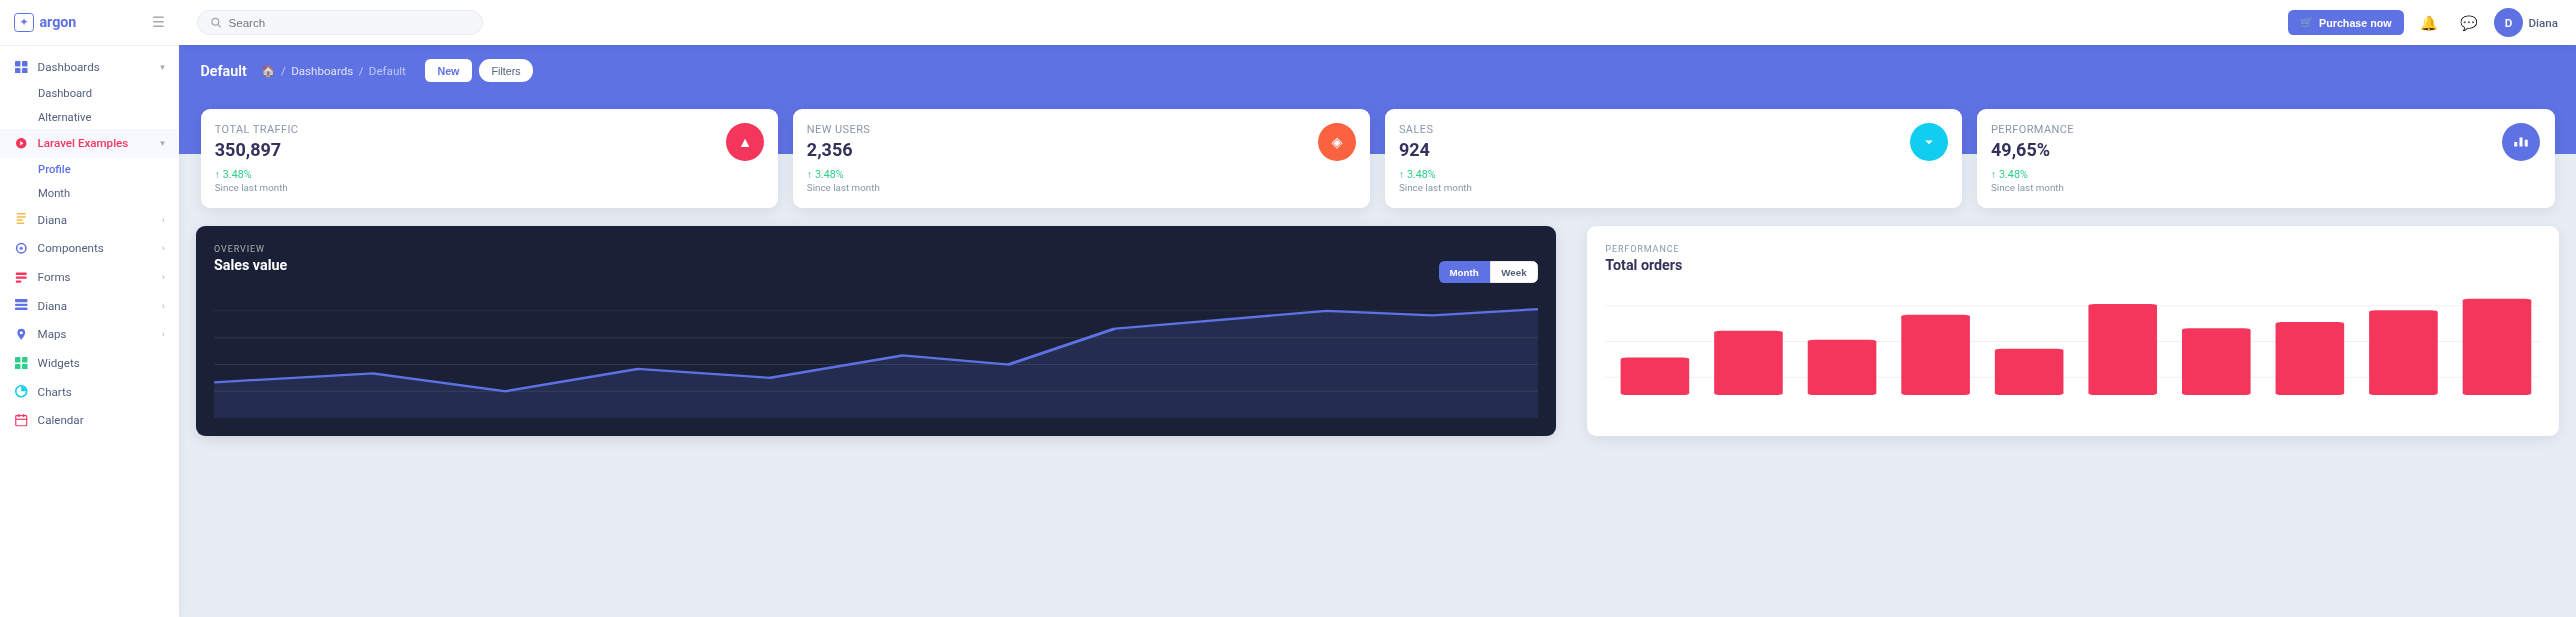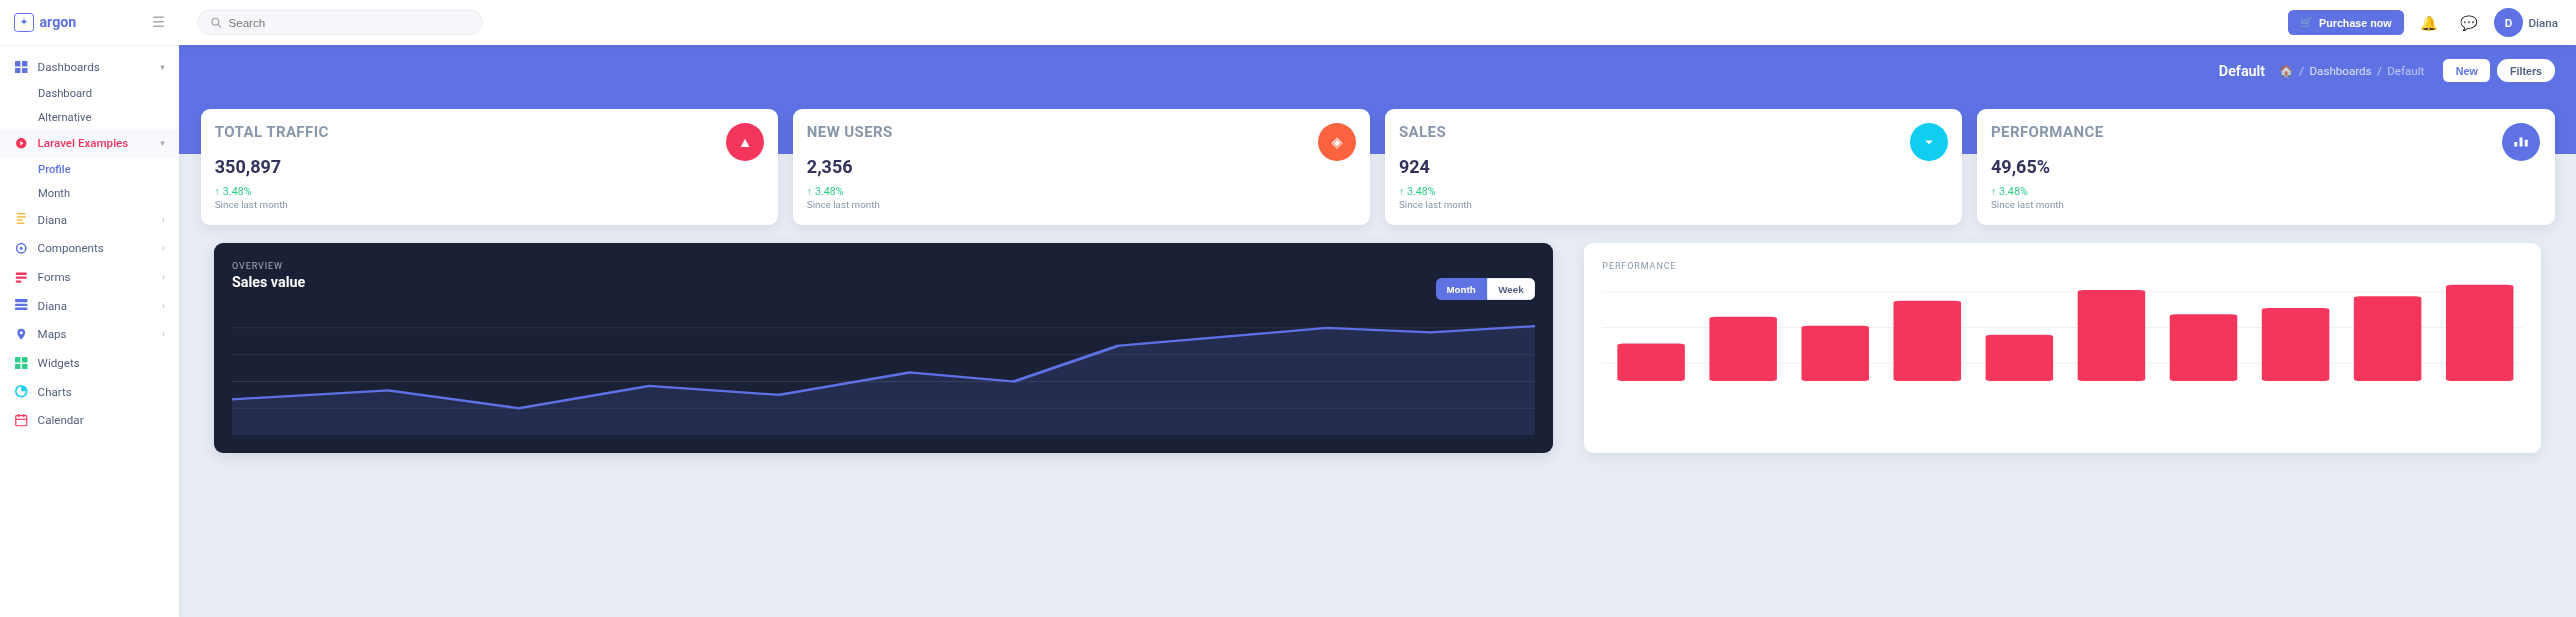--- a/index.html
+++ b/index.html
@@ -189,21 +189,21 @@
       overflow-y: auto;
       padding: 0;
     }
 
     
     .dashboard-header {
       background: #5e72e4;
       padding: 14.3px 21.5px 72px;
       display: flex;
       align-items: center;
-      justify-content: flex-end;
+      justify-content: flex-start;
     }
     .breadcrumb {
       display: flex;
       align-items: center;
       gap: 5.4px;
       font-size: 11.6px;
       color: rgba(255,255,255,0.8);
     }
     .breadcrumb .page-title {
       color: #fff;
@@ -225,21 +225,21 @@
       font-weight: 600;
       cursor: pointer;
     }
     .btn-filters {
       background: #fff;
       color: #525f7f;
       border: none;
       border-radius: 11px;
       padding: 5.4px 12.5px;
       font-size: 10.7px;
-      font-weight: 700;
+      font-weight: 400;
       cursor: pointer;
     }
 
     
     .stats-area {
       padding: 0 21.5px;
       margin-top: -45px;
       display: grid;
       grid-template-columns: repeat(4, 1fr);
       gap: 14.3px;
@@ -247,26 +247,26 @@
     .stat-card {
       background: #fff;
       border-radius: 9px;
       padding: 14.3px;
       box-shadow: 0 3.6px 14.3px rgba(0,0,0,0.08);
       display: flex;
       justify-content: space-between;
       align-items: flex-start;
     }
     .stat-label {
-      font-size: 15px;
+      font-size: 11px;
       color: #8898aa;
-      font-weight: 700;
+      font-weight: 400;
       text-transform: uppercase;
       letter-spacing: 0.4px;
-      margin-bottom: 15px;
+      margin-bottom: 3px;
     }
     .stat-value {
       font-size: 18px;
       font-weight: 700;
       color: #32325d;
       margin-bottom: 7.2px;
     }
     .stat-change {
       font-size: 10.7px;
       color: #2dce89;
@@ -289,21 +289,21 @@
       font-size: 16px;
       flex-shrink: 0;
     }
     .icon-red { background: #f5365c; }
     .icon-orange { background: #fb6340; }
     .icon-teal { background: #11cdef; }
     .icon-blue { background: #5e72e4; }
 
     
     .charts-area {
-      padding: 18px 35px;
+      padding: 18px 17px;
       display: grid;
       grid-template-columns: 1.4fr 1fr;
       gap: 31px;
     }
     .chart-card {
       background: #1a2035;
       border-radius: 9px;
       padding: 18px;
       box-shadow: 0 3.6px 14.3px rgba(0,0,0,0.1);
     }
@@ -630,20 +630,21 @@
 
             <polyline points="0,90 60,80 110,100 160,75 210,85 260,60 300,70 340,30 380,20 420,10 460,15 500,8" fill="none" stroke="#5e72e4" stroke-width="2.5"></polyline>
 
             <polygon points="0,90 60,80 110,100 160,75 210,85 260,60 300,70 340,30 380,20 420,10 460,15 500,8 500,130 0,130" fill="rgba(94,114,228,0.15)"></polygon>
           </svg>
         </div>
       </div>
 
       <div class="chart-card-white">
         <div class="chart-label-dark">PERFORMANCE</div>
+        <div class="chart-title-dark">Total orders</div>
         <div class="bar-chart-container">
           <svg width="100%" height="116" viewBox="0 0 300 130" preserveAspectRatio="none">
 
             <line x1="0" y1="20" x2="300" y2="20" stroke="#f0f0f0" stroke-width="1"></line>
             <line x1="0" y1="60" x2="300" y2="60" stroke="#f0f0f0" stroke-width="1"></line>
             <line x1="0" y1="100" x2="300" y2="100" stroke="#f0f0f0" stroke-width="1"></line>
 
             <rect x="5" y="78" width="22" height="42" fill="#f5365c" rx="2"></rect>
             <rect x="35" y="48" width="22" height="72" fill="#f5365c" rx="2"></rect>
             <rect x="65" y="58" width="22" height="62" fill="#f5365c" rx="2"></rect>

